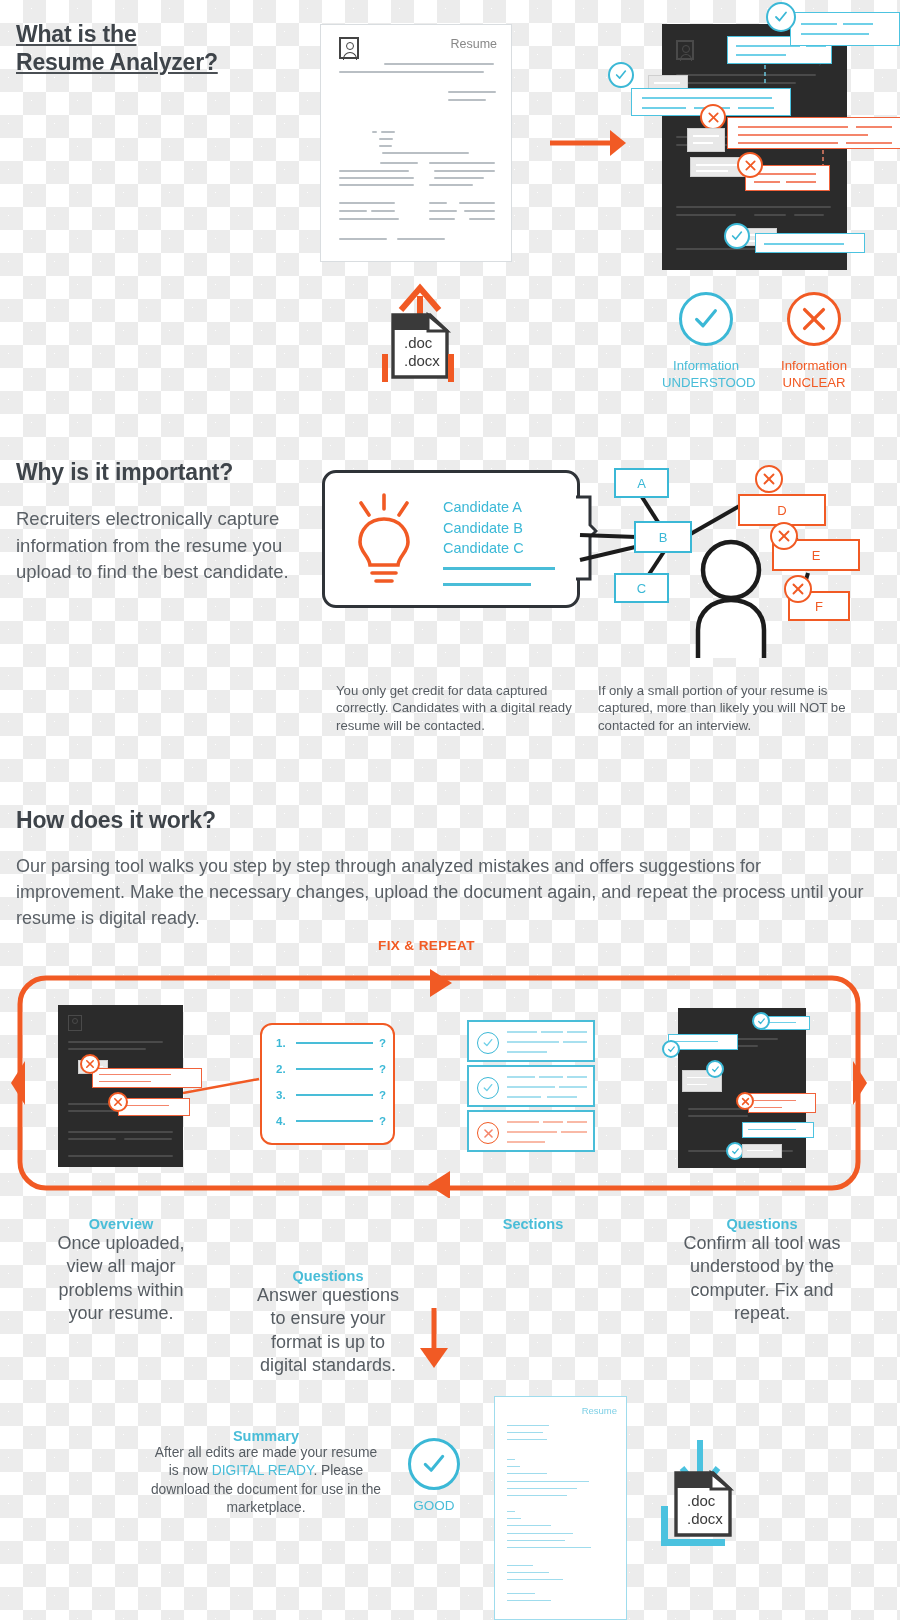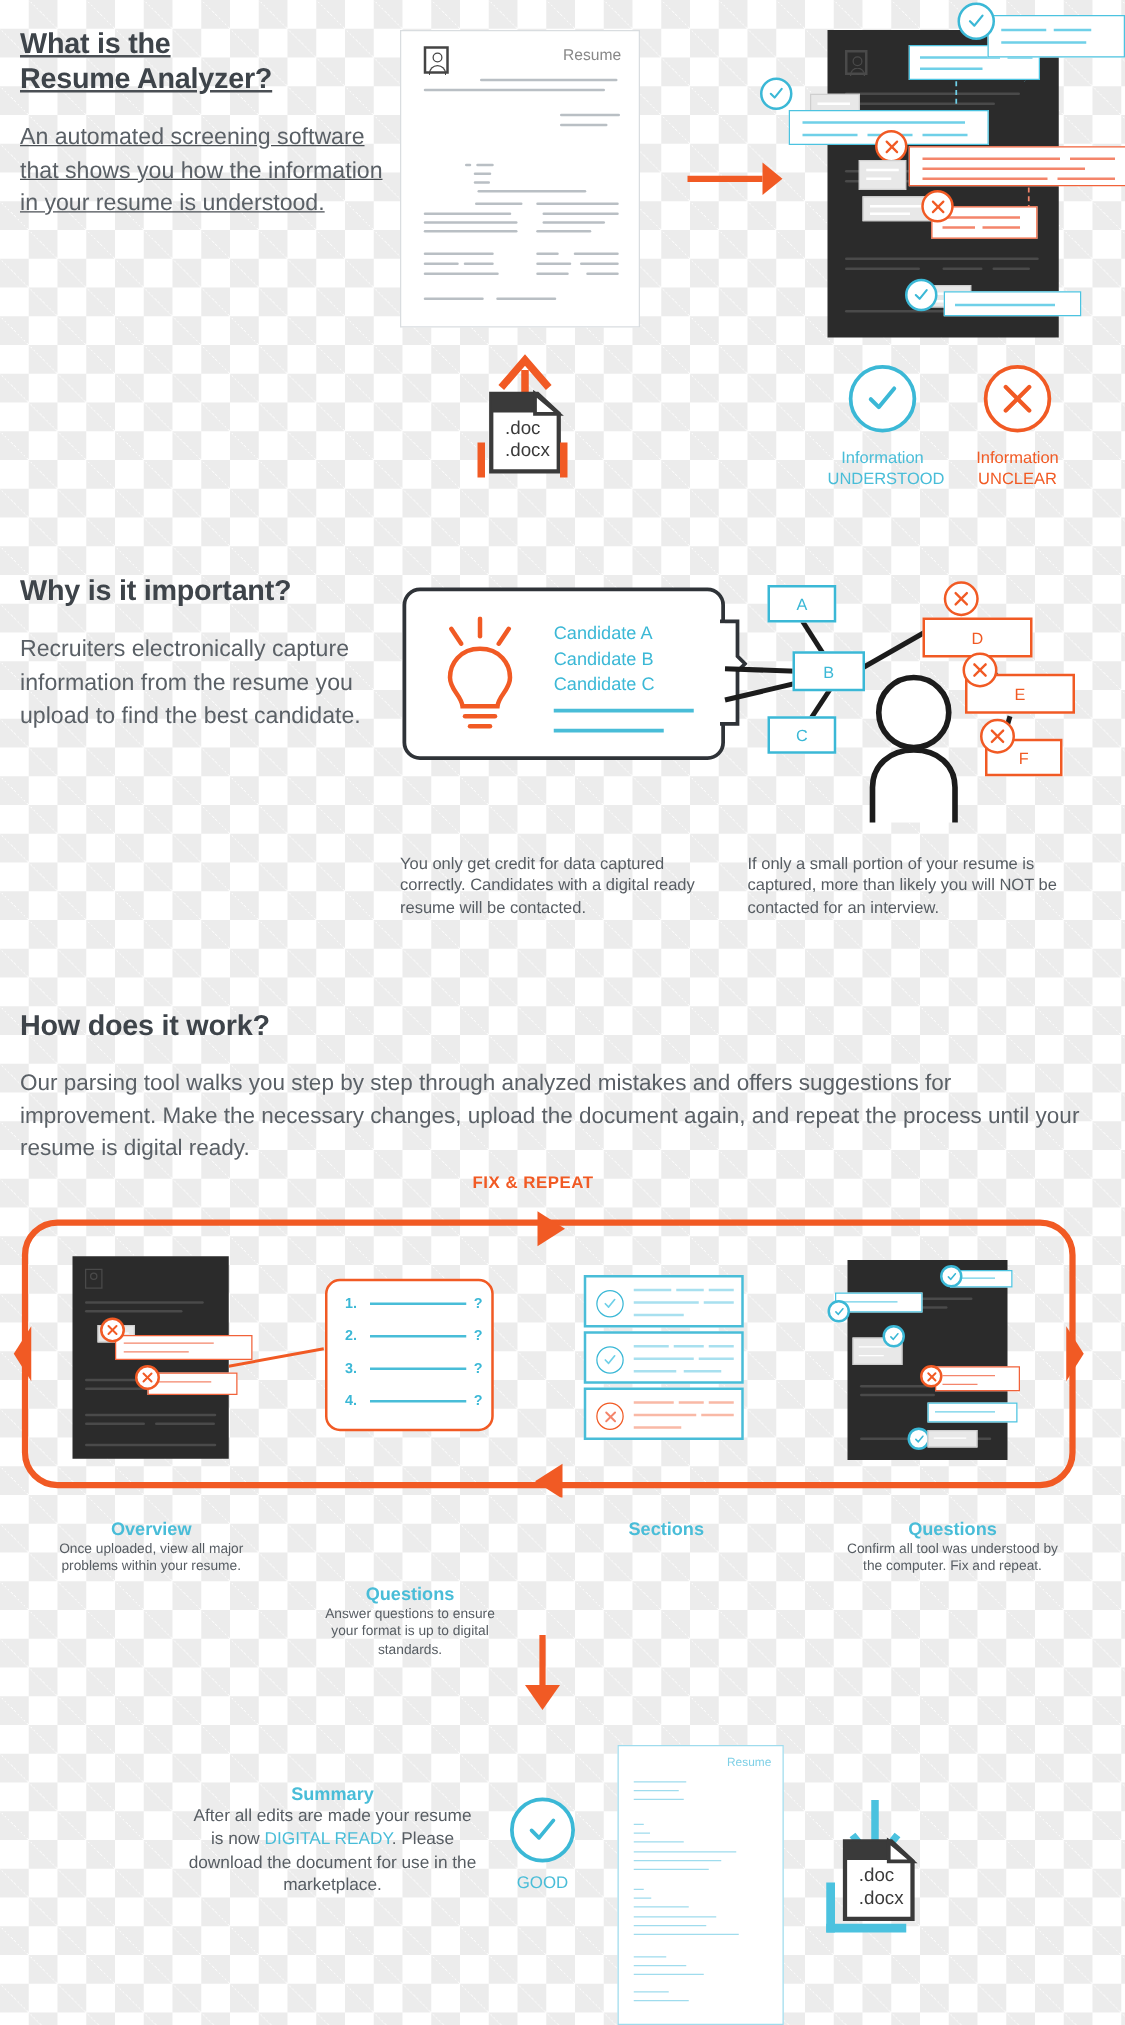--- a/index.html
+++ b/index.html
@@ -52,31 +52,30 @@
 
   .nodebox {
     background: #fff; display: flex; align-items: center; justify-content: center;
     font-size: 13px;
   }
   .nodebox.b { border: 2.2px solid #3bb8d6; color: #3bb8d6; }
   .nodebox.o { border: 2.2px solid #f15a24; color: #f15a24; }
 
   .caption { font-size: 13.2px; line-height: 1.32; color: #565c62; text-align: left; }
   .steplabel { font-size: 14.5px; font-weight: bold; color: #49bdd8; text-align:center; }
-  .steptext { font-size: 11px; line-height: 1.3; color: #565c62; text-align: center; }
+  .steptext { font-size: 18px; line-height: 1.3; color: #565c62; text-align: center; }
 </style>
 </head>
 <body>
 
 <div class="abs" style="left:16px; top:20px; width:300px;text-decoration:underline;">
   <h2 class="head">
     <span>What is the</span><br>
     <span>Resume Analyzer?</span>
   </h2>
-  <p class="body" style="margin-top:20px;">An automated screening software that shows you how the information in your resume is understood.</p>
 </div>
 
 <div class="abs sheet" style="left:320px; top:24px; width:192px; height:238px;">
   <div class="abs" style="left:18px; top:12px; width:20px; height:22px; border:2px solid #444;">
     <div class="abs" style="left:5px; top:3px; width:8px; height:8px; border-radius:50%; border:1.6px solid #444;"></div>
     <div class="abs" style="left:2px; top:13px; width:14px; height:8px; border-radius:7px 7px 0 0; border:1.6px solid #444; border-bottom:none;"></div>
   </div>
   <div class="abs" style="right:14px; top:12px; font-size:12.5px; color:#888;">Resume</div>
   <div class="abs line" style="left:63px; top:38px; width:110px;"></div>
   <div class="abs line" style="left:18px; top:46px; width:145px;"></div>
@@ -317,21 +316,21 @@
       <line x1="2.5" y1="2.5" x2="11.5" y2="11.5" stroke="#f15a24" stroke-width="1.9" stroke-linecap="round"></line>
       <line x1="11.5" y1="2.5" x2="2.5" y2="11.5" stroke="#f15a24" stroke-width="1.9" stroke-linecap="round"></line>
     </svg>
 </div>
 
 <svg class="abs" style="left:690px; top:538px;" width="82" height="122">
   <circle cx="41" cy="32" r="28" fill="#fff" stroke="#1c1c1c" stroke-width="4.5"></circle>
   <path d="M 8 120 L 8 92 C 8 74 22 62 41 62 C 60 62 74 74 74 92 L 74 120" fill="#fff" stroke="#1c1c1c" stroke-width="4.5"></path>
 </svg>
 
-<div class="abs caption" style="left:320px; top:682px; width:255px;">You only get credit for data captured correctly. Candidates with a digital ready resume will be contacted.</div>
+<div class="abs caption" style="left:336px; top:682px; width:255px;">You only get credit for data captured correctly. Candidates with a digital ready resume will be contacted.</div>
 <div class="abs caption" style="left:598px; top:682px; width:260px;">If only a small portion of your resume is captured, more than likely you will NOT be contacted for an interview.</div>
 
 <div class="abs" style="left:16px; top:806px; width:850px;">
   <h2 class="head">How does it work?</h2>
   <p class="body" style="margin-top:20px; font-size:18px;">Our parsing tool walks you step by step through analyzed mistakes and offers suggestions for improvement. Make the necessary changes, upload the document again, and repeat the process until your resume is digital ready.</p>
 </div>
 
 <div class="abs" style="left:378px; top:938px; font-size:13.5px; font-weight:bold; color:#f15a24; letter-spacing:.4px;">FIX &amp; REPEAT</div>
 
 <svg class="abs" style="left:10px; top:968px;" width="860" height="230">

